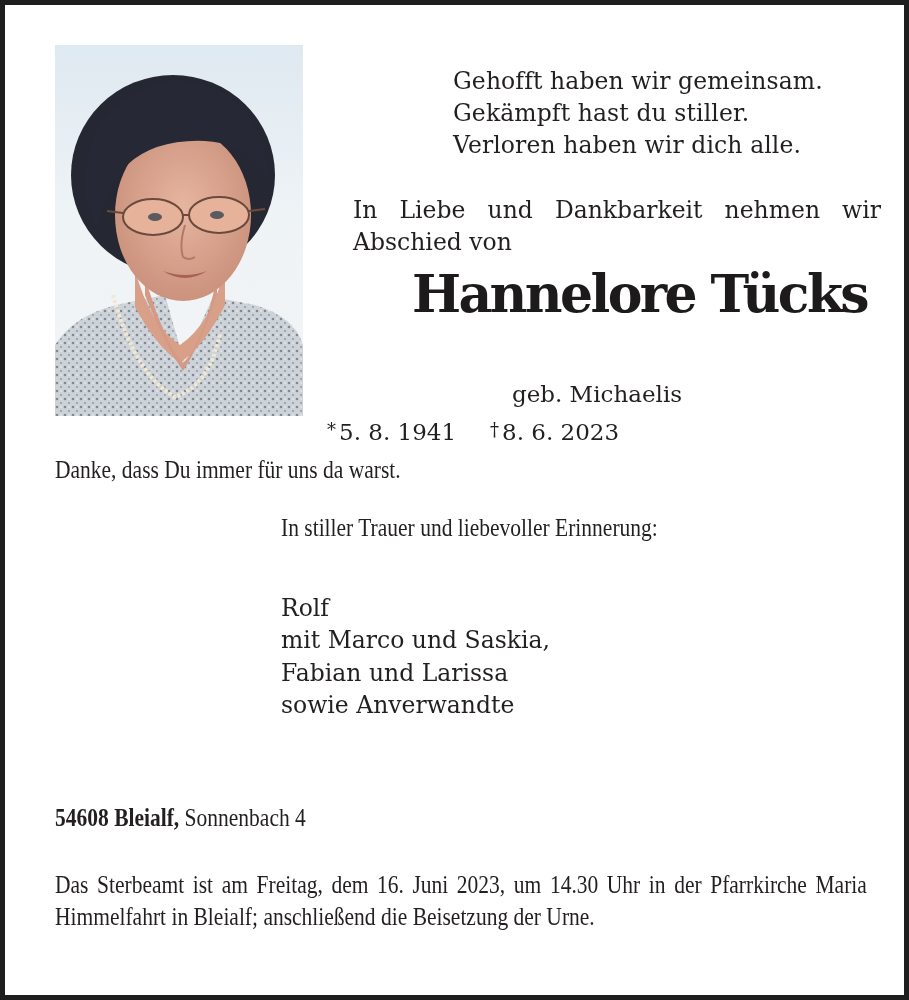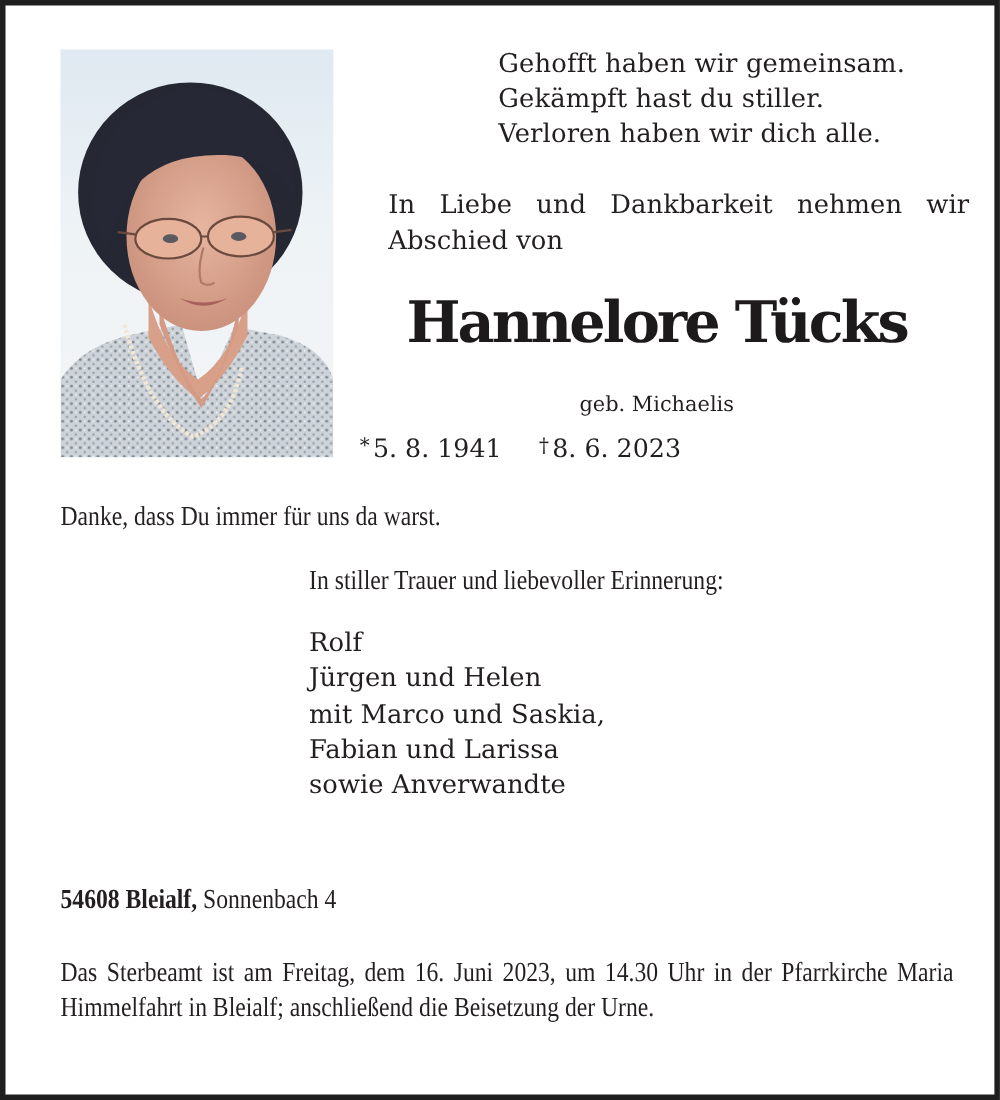--- a/index.html
+++ b/index.html
@@ -1,44 +1,44 @@
 <!DOCTYPE html>
 <html><head>
 <meta charset="utf-8">
 <style>
   html, body { margin: 0; padding: 0; background: #ffffff; }
   body { width: 909px; height: 1000px; position: relative; overflow: hidden; }
   .frame {
     position: absolute; left: 0; top: 0; width: 909px; height: 1000px;
     box-sizing: border-box; border: 5px solid #1f1e1e; background: #fff;
   }
-  .serif { font-family: "DejaVu Serif", "Liberation Serif", serif; color: #231f20; }
+  .serif { font-family: "DejaVu Serif", "Liberation Serif", serif; color: #231f20; margin-top: 24px; }
   .cond { font-family: "Liberation Serif", "DejaVu Serif", serif; color: #231f20; }
   .photo {
     position: absolute; left: 50px; top: 40px; width: 248px; height: 371px;
     overflow: hidden;
     background: linear-gradient(180deg, #dfe9f1 0%, #eef3f6 45%, #f4f5f6 100%);
   }
   .motto {
     position: absolute; left: 448px; top: 36px; font-size: 23.5px; line-height: 32px;
     letter-spacing: 0.1px;
   }
   .motto div { white-space: nowrap; }
   .intro {
     position: absolute; left: 348px; top: 165px; width: 528px; font-size: 23.5px; line-height: 32px;
     text-align: justify; text-align-last: left;
   }
   .name {
-    position: absolute; left: 322px; top: 258px; width: 540px; text-align: center;
+    position: absolute; left: 322px; top: 258px; width: 540px; text-align: right;
     font-family: "DejaVu Serif", "Liberation Serif", serif; font-weight: bold;
     font-size: 52px; letter-spacing: -2.6px; color: #1d1a1b; white-space: nowrap;
   }
   .nee {
     position: absolute; left: 322px; top: 352px; width: 540px; text-align: center;
-    font-size: 19px; white-space: nowrap;
+    font-size: 23px; white-space: nowrap;
   }
   .dates {
     position: absolute; left: 322px; top: 390px; width: 540px; text-align: left;
     font-size: 23px; white-space: nowrap;
   }
   .dates .sep { display: inline-block; width: 34px; }
   .dates .sym { font-size: 18px; vertical-align: 4px; margin-right: 3px; }
   .thanks {
     position: absolute; left: 50px; top: 451px; font-size: 25px; white-space: nowrap;
     transform: scaleX(0.86); transform-origin: left top;
@@ -125,21 +125,20 @@
   <div class="dates serif">
     <span class="sym">*</span><span>5. 8. 1941</span><span class="sep"></span><span class="sym">†</span><span>8. 6. 2023</span>
   </div>
 
   <div class="thanks cond">Danke, dass Du immer für uns da warst.</div>
 
   <div class="mourning cond">In stiller Trauer und liebevoller Erinnerung:</div>
 
   <div class="family serif">
     <div>Rolf</div>
-    <div>Jürgen und Helen</div>
     <div>mit Marco und Saskia,</div>
     <div>Fabian und Larissa</div>
     <div>sowie Anverwandte</div>
   </div>
 
   <div class="address cond">
     <b>54608 Bleialf,</b>
     <span>Sonnenbach 4</span>
   </div>
 

